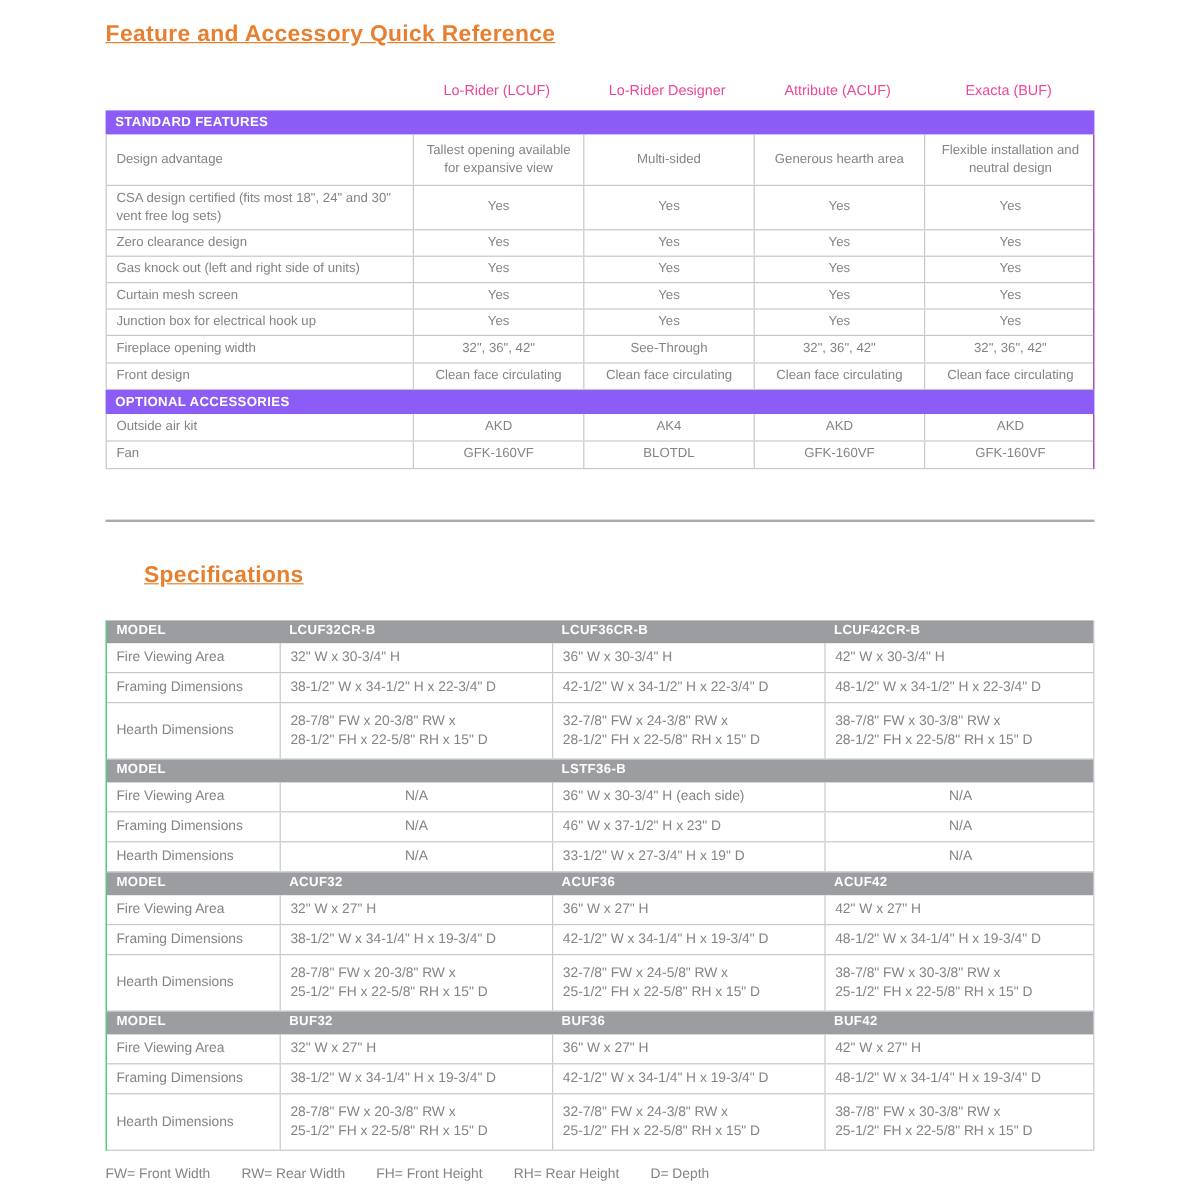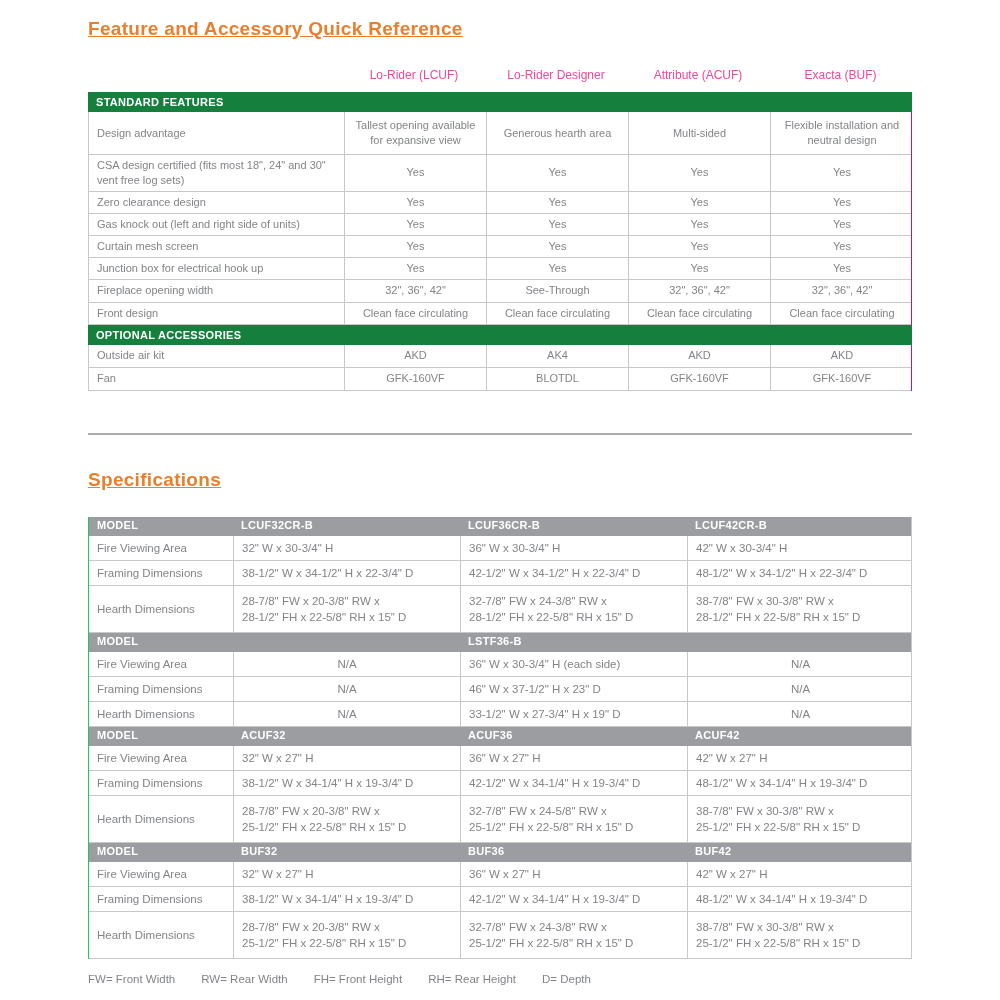--- a/index.html
+++ b/index.html
@@ -29,21 +29,21 @@
     grid-template-columns: 255px 142px 142px 142px 143px;
   }
   .t1-colheads { margin-bottom: 4px; }
   .t1-colhead {
     text-align: center;
     font-size: 12px;
     color: #ec4899;
     padding: 4px 2px 6px 2px;
   }
   .band {
-    background: #15803d;
+    background: #8b5cf6;
     color: #ffffff;
     font-weight: bold;
     font-size: 11px;
     letter-spacing: 0.3px;
     display: flex;
     align-items: center;
     padding-left: 8px;
     height: 20px;
   }
   .t1-body { border-left: 1px solid #C6C8CA; border-right: 1px solid #a21caf; }
@@ -61,21 +61,21 @@
   .t1-row.h42 .t1-cell { min-height: 42px; }
   .t1-row.h34 .t1-cell { min-height: 34px; }
   .t1-row.h22 .t1-cell { min-height: 22px; }
 
   
   .divider {
     border: none;
     border-top: 2px solid #A9ABAE;
     margin: 42px 0 0 0;
   }
-  .spec-title-wrap { margin-top: 34px; }
+  .spec-title-wrap { margin-top: 34px; margin-left: 32px; }
 
   
   .t2 { margin-top: 26px; border-left: 1px solid #22c55e; border-right: 1px solid #C6C8CA; }
   .t2-grid {
     display: grid;
     grid-template-columns: 144px 227px 227px 226px;
   }
   .t2-band { background: #9B9DA0; height: 19px; }
   .t2-band .t2-cell { color:#fff; font-weight: bold; font-size: 11px; letter-spacing: 0.3px; border-left: none; min-height: 19px; padding-top: 0; padding-bottom: 0; }
   .t2-row { border-bottom: 1px solid #C6C8CA; }
@@ -119,22 +119,22 @@
       <div class="t1-colhead">Exacta (BUF)</div>
     </div>
 
     <div class="band">STANDARD FEATURES</div>
 
     <div class="t1-body">
 
       <div class="t1-grid t1-row h42">
         <div class="t1-cell label">Design advantage</div>
         <div class="t1-cell value">Tallest opening available for expansive view</div>
+        <div class="t1-cell value">Multi-sided</div>
         <div class="t1-cell value">Generous hearth area</div>
-        <div class="t1-cell value">Multi-sided</div>
         <div class="t1-cell value">Flexible installation and neutral design</div>
       </div>
 
       <div class="t1-grid t1-row h34">
         <div class="t1-cell label">CSA design certified (fits most 18", 24" and 30" vent free log sets)</div>
         <div class="t1-cell value">Yes</div>
         <div class="t1-cell value">Yes</div>
         <div class="t1-cell value">Yes</div>
         <div class="t1-cell value">Yes</div>
       </div>

